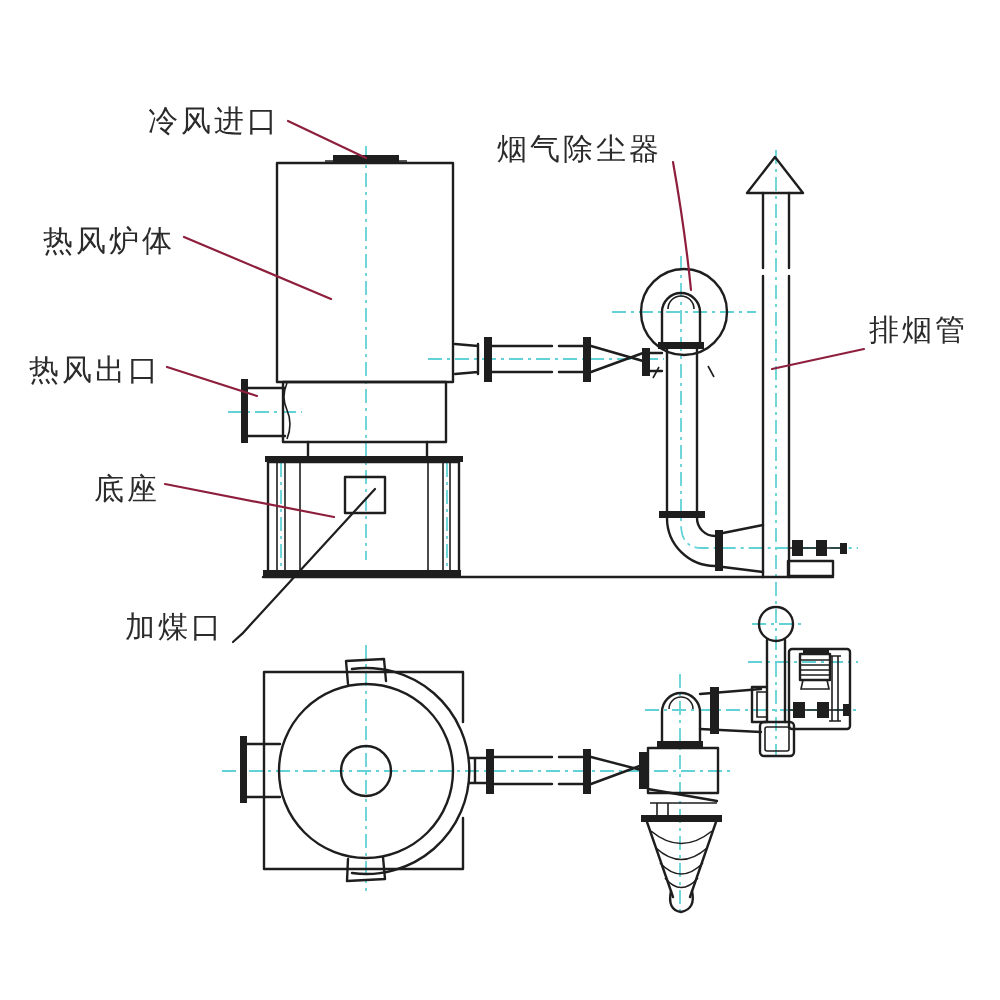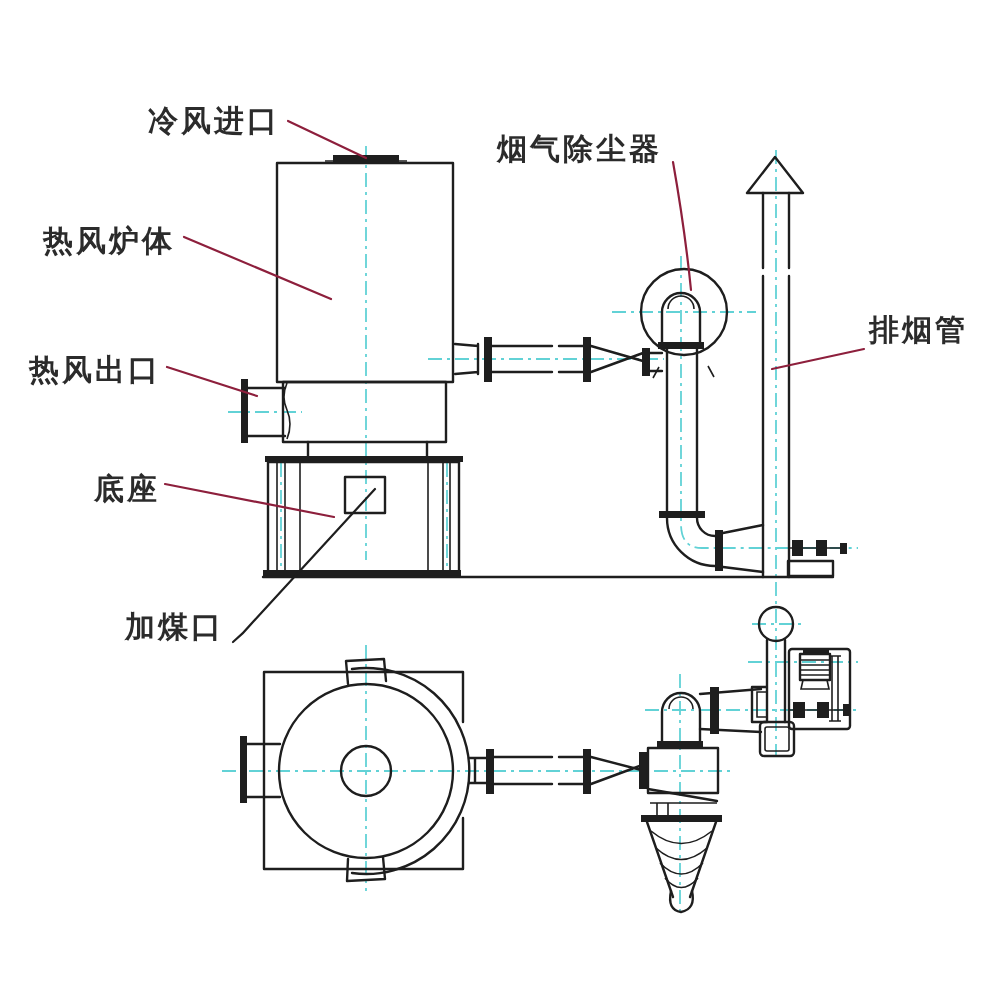--- a/index.html
+++ b/index.html
@@ -1,20 +1,20 @@
 <!DOCTYPE html>
 <html style="--line: #1e1e1e; --centerline: #62d2d6; --leader: #8d1f3c; --text: #2b2b2b; --background: #ffffff;"><head>
 <meta charset="utf-8">
 <style>
   :root{
     --line:#1e1e1e; --centerline:#62d2d6; --leader:#8d1f3c;
     --text:#2b2b2b; --background:#ffffff;
   }
   html,body{margin:0;padding:0;background:var(--background);}
-  .stage{width:1000px;height:1000px;position:relative;background:var(--background);font-weight:bold;}
+  .stage{width:1000px;height:1000px;position:relative;background:var(--background);}
   svg{display:block;}
   .ln{stroke:var(--line);stroke-width:2.4;fill:none;stroke-linecap:round;stroke-linejoin:round;}
   .thin{stroke:var(--line);stroke-width:1.6;fill:none;}
   .bar{fill:var(--line);stroke:none;}
   .cl{stroke:var(--centerline);stroke-width:1.8;fill:none;stroke-dasharray:14 5 3 5;stroke-linecap:butt;}
   .leader{stroke:var(--leader);stroke-width:2.2;fill:none;stroke-linecap:round;}
   .leader-dark{stroke:var(--line);stroke-width:2.2;fill:none;stroke-linecap:round;}
   .lbl{font-family:"Liberation Sans","DejaVu Sans",sans-serif;font-size:30px;letter-spacing:3px;fill:var(--text);}
 </style>
 </head>

